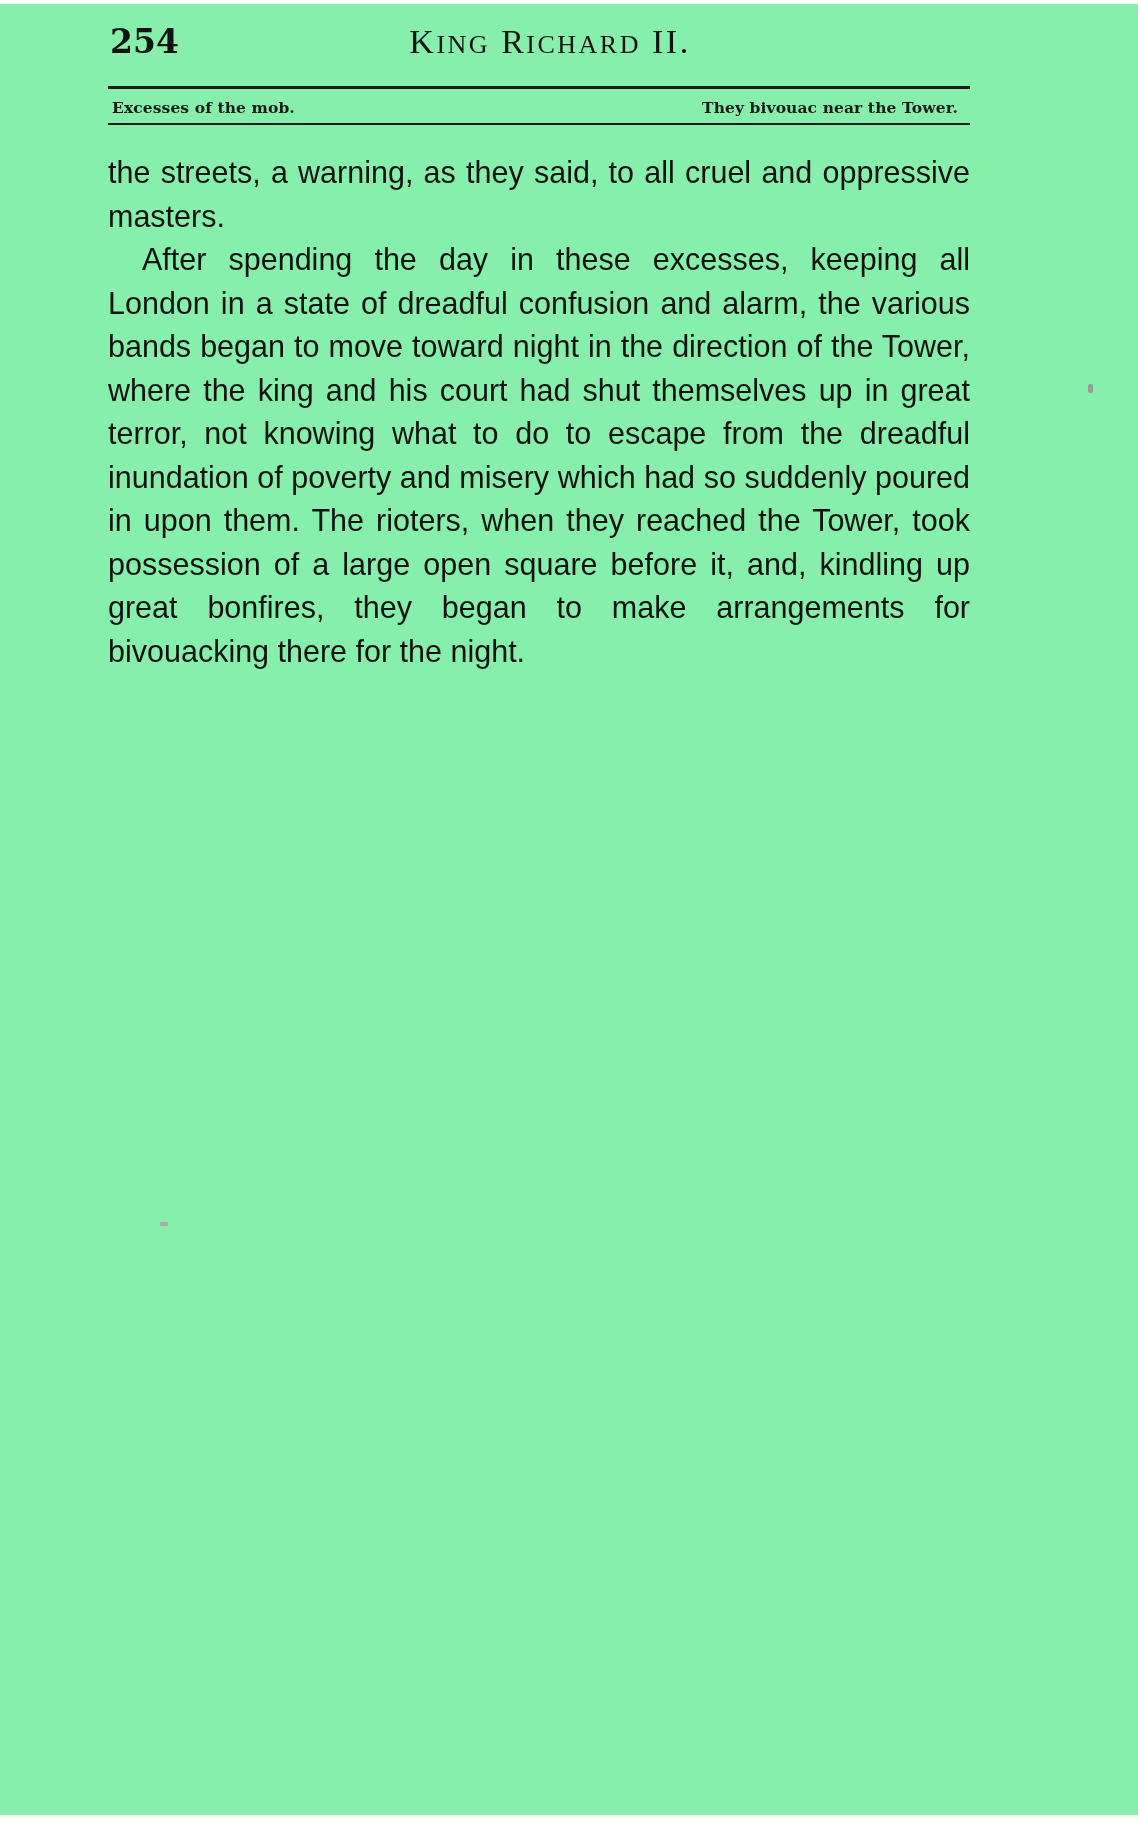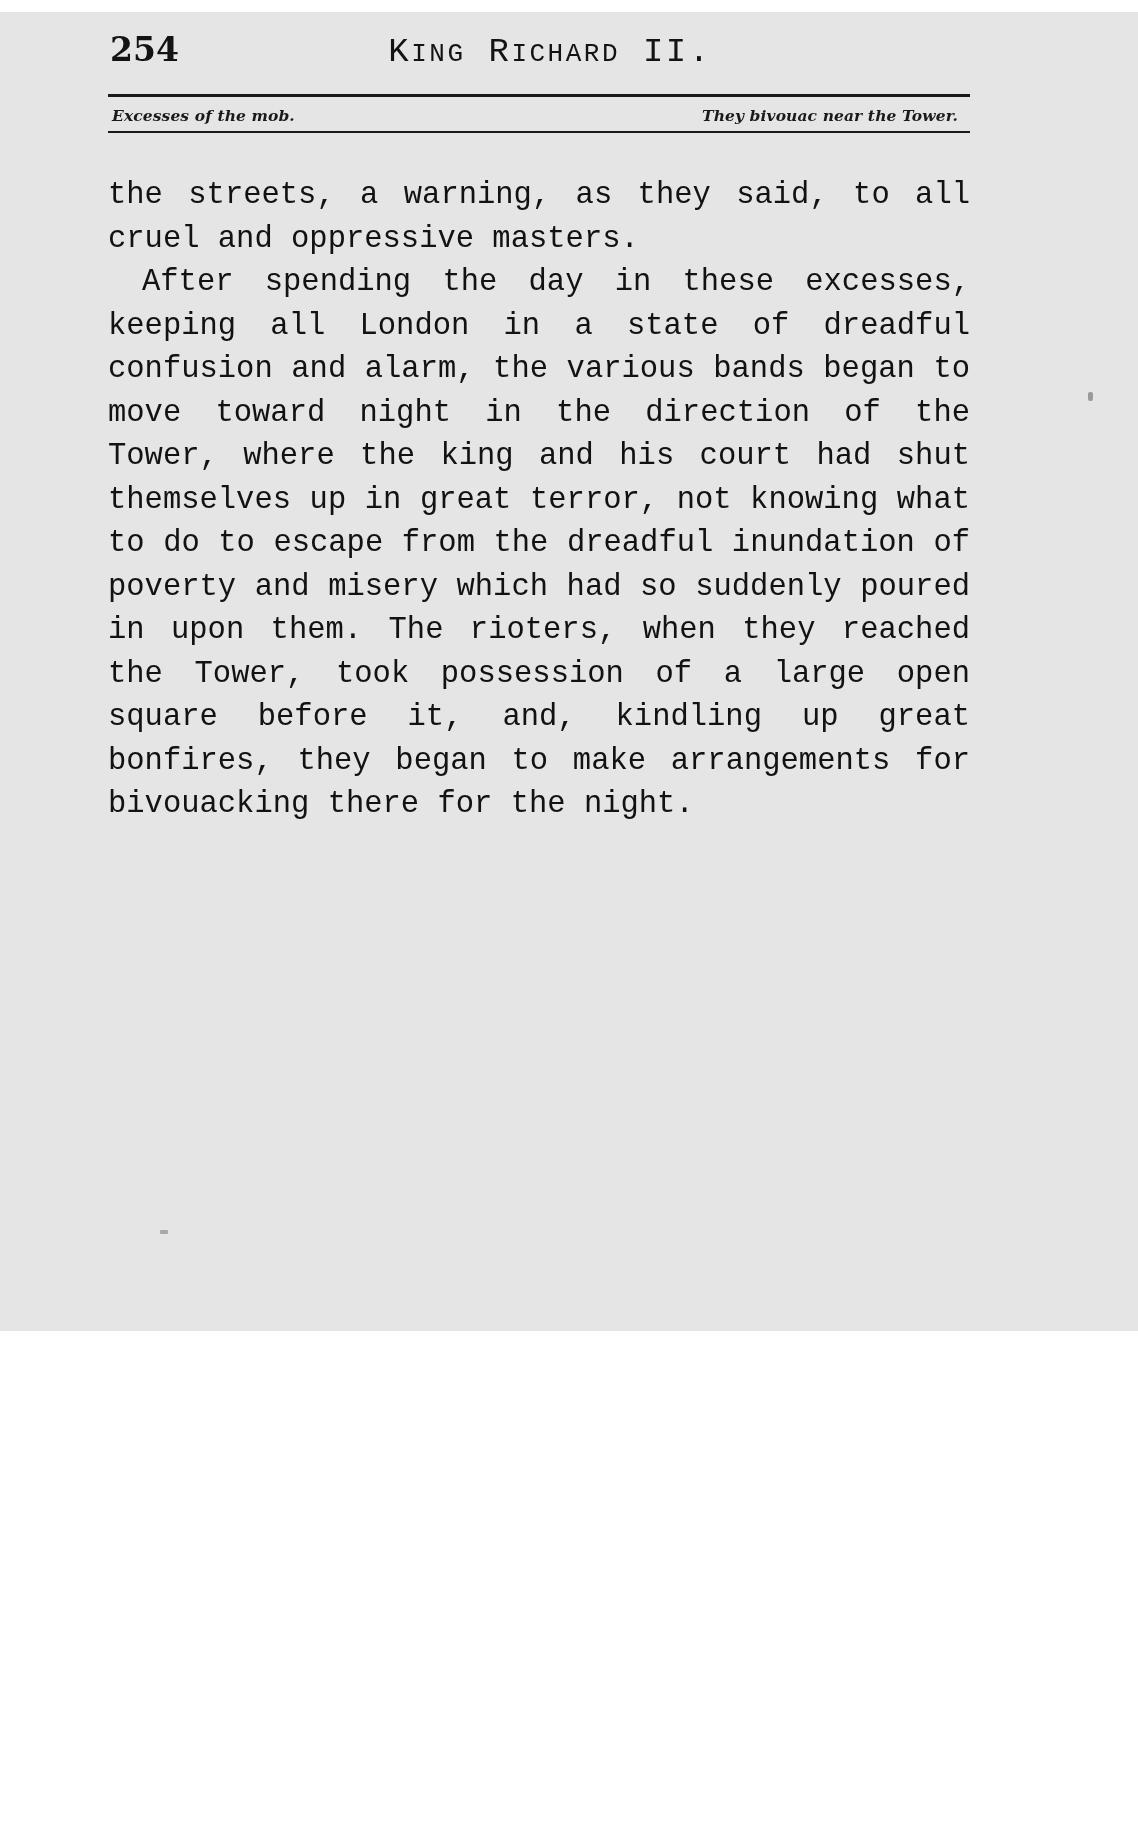--- a/index.html
+++ b/index.html
@@ -10,25 +10,25 @@
   body {
     width: 1138px;
     height: 1839px;
     font-family: "Liberation Serif", serif;
     color: #111111;
     position: relative;
     overflow: hidden;
   }
   .page {
     position: absolute;
-    top: 12px;
+    top: 4px;
     left: 0;
     width: 1138px;
-    height: 1319px;
-    background: #e5e5e5;
+    height: 1811px;
+    background: #86efac;
   }
   .page-inner {
     position: absolute;
     left: 108px;
     top: 18px;
     width: 862px;
   }
 
   
   .running-head {
@@ -41,21 +41,21 @@
     font-size: 33px;
     font-weight: 700;
     letter-spacing: 0px;
     color: #131313;
     width: 170px;
     padding-left: 2px;
   }
   .head-title {
     flex: 1;
     text-align: center;
-    font-family: Liberation Mono, monospace;
+    font-family: Liberation Serif, serif;
     font-size: 34px;
     letter-spacing: 2.5px;
     color: #131313;
     padding-right: 150px;
     white-space: nowrap;
   }
   .head-title .cap {
     font-size: 34px;
   }
   .head-title .sc {
@@ -71,32 +71,31 @@
   .sidenote-band {
     display: flex;
     justify-content: space-between;
     align-items: baseline;
     font-family: "DejaVu Serif", serif;
     font-size: 15.5px;
     font-weight: 700;
     color: #1a1a1a;
     padding: 9px 2px 6px 2px;
     letter-spacing: 0.1px;
-    font-style: italic;
   }
   .sidenote-left { padding-left: 2px; }
   .sidenote-right { padding-right: 10px; }
   .rule-bottom {
     border-top: 2px solid #1a1a1a;
   }
 
   
   .body-text {
-    margin-top: 41px;
-    font-family: Liberation Mono, monospace;
+    margin-top: 26px;
+    font-family: Liberation Sans, sans-serif;
     font-size: 30.5px;
     line-height: 43.5px;
     color: #121212;
     text-align: justify;
     text-justify: inter-word;
   }
   .body-text p {
     margin: 0;
     text-indent: 0;
   }

